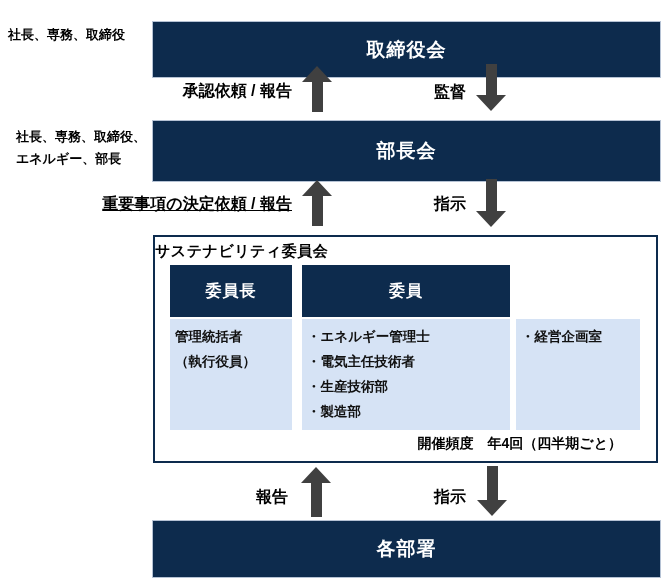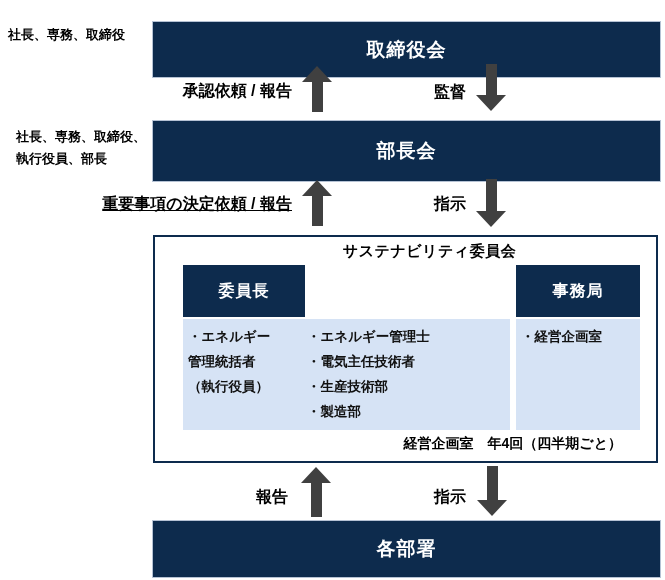--- a/index.html
+++ b/index.html
@@ -26,34 +26,34 @@
   .arrow{position:absolute;width:30px;display:flex;flex-direction:column;align-items:center;}
   .arrow .tri-up{width:0;height:0;border-left:15px solid transparent;border-right:15px solid transparent;border-bottom:16px solid #404040;}
   .arrow .tri-down{width:0;height:0;border-left:15px solid transparent;border-right:15px solid transparent;border-top:16px solid #404040;}
   .arrow .shaft{width:11px;flex:1;background:#404040;}
   
   .panel{
     position:absolute;left:153px;top:235px;width:505px;height:228px;
     border:2px solid #0d2b4d;box-sizing:border-box;background:#ffffff;
   }
   .panel-title{
-    position:absolute;top:5px;left:0;right:0;text-align:center;
-    font-size:15px;font-weight:bold;letter-spacing:0.5px;padding-left:48px;
+    position:absolute;top:5px;left:0;right:0;text-align:left;
+    font-size:15px;font-weight:bold;letter-spacing:0.5px;
   }
   .col-header{
     position:absolute;top:28px;height:52px;background:#0d2b4d;color:#ffffff;
     font-size:16px;font-weight:bold;letter-spacing:1px;
     display:flex;align-items:center;justify-content:center;box-sizing:border-box;
   }
   .col-cell{
     position:absolute;top:82px;height:111px;background:#d6e3f5;
     font-size:13.5px;font-weight:bold;line-height:25px;
     padding:5px 3px 0 5px;box-sizing:border-box;color:#111;
   }
-  .c1{left:28px;width:122px;}
+  .c1{left:15px;width:122px;}
   .c2{left:147px;width:208px;}
   .c3{left:361px;width:124px;}
   .freq-note{
     position:absolute;right:34px;top:198px;font-size:14px;font-weight:bold;white-space:nowrap;
   }
 </style>
 </head>
 <body>
 
 <div class="stage">
@@ -71,59 +71,58 @@
     <div class="shaft"></div>
   </div>
   <div class="flow-label" style="right:199px;top:82px;margin-left:26px;">監督</div>
   <div class="arrow" style="left:476px;top:64px;height:47px;">
     <div class="shaft"></div>
     <div class="tri-down"></div>
   </div>
 
   <div class="side-note" style="top:126px;margin-left:8px;">
     <div>社長、専務、取締役、</div>
-    <div>執行役員、部長</div>
+    <div>エネルギー、部長</div>
   </div>
   <div class="navy-box" style="left:152px;top:120px;width:509px;height:62px;">
     <span>部長会</span>
   </div>
 
   <div class="flow-label" style="right:373px;top:194px;text-decoration:underline;">重要事項の決定依頼 / 報告</div>
   <div class="arrow" style="left:302px;top:180px;height:46px;">
     <div class="tri-up"></div>
     <div class="shaft"></div>
   </div>
   <div class="flow-label" style="right:199px;top:194px;">指示</div>
   <div class="arrow" style="left:476px;top:179px;height:48px;">
     <div class="shaft"></div>
     <div class="tri-down"></div>
   </div>
 
   <div class="panel">
     <div class="panel-title">サステナビリティ委員会</div>
 
     <div class="col-header c1">委員長</div>
-    <div class="col-header c3">事務局</div>
+    <div class="col-header c2">委員</div>
 
     <div class="col-cell c1">
-      <div>・エネルギー</div>
       <div>管理統括者</div>
       <div>（執行役員）</div>
     </div>
     <div class="col-cell c2">
       <div>・エネルギー管理士</div>
       <div>・電気主任技術者</div>
       <div>・生産技術部</div>
       <div>・製造部</div>
     </div>
     <div class="col-cell c3">
       <div>・経営企画室</div>
     </div>
 
-    <div class="freq-note">経営企画室　年4回（四半期ごと）</div>
+    <div class="freq-note">開催頻度　年4回（四半期ごと）</div>
   </div>
 
   <div class="flow-label" style="right:377px;top:487px;">報告</div>
   <div class="arrow" style="left:301px;top:467px;height:50px;">
     <div class="tri-up"></div>
     <div class="shaft"></div>
   </div>
   <div class="flow-label" style="right:199px;top:487px;">指示</div>
   <div class="arrow" style="left:477px;top:466px;height:50px;">
     <div class="shaft"></div>

